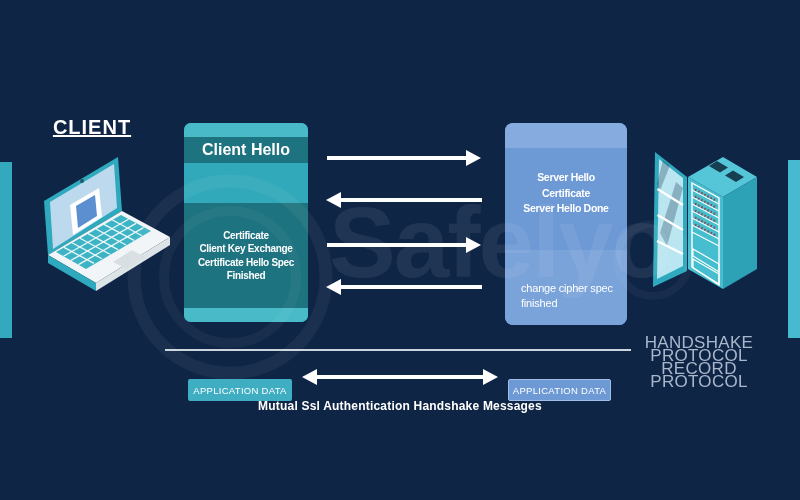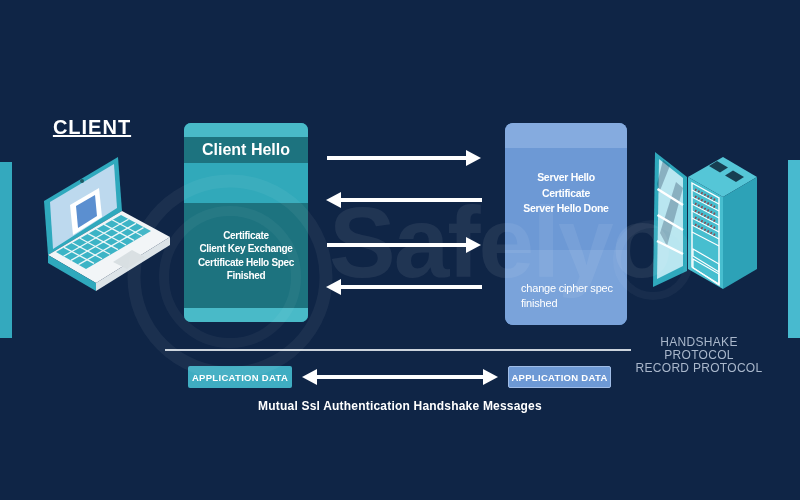--- a/index.html
+++ b/index.html
@@ -73,27 +73,27 @@
   .arrow.dir-left .shaft{left:12px;right:0;}
   .arrow.dir-left .head{left:0;border-right:15px solid #ffffff;}
   .arrow.dir-both .shaft{left:12px;right:12px;}
   .arrow.dir-both .head.h-left{left:0;border-right:15px solid #ffffff;}
   .arrow.dir-both .head.h-right{right:0;border-left:15px solid #ffffff;}
 
   
   .divider{position:absolute;left:165px;top:349px;width:466px;height:2px;background:#ccd4dd;}
   .protocol-labels{
     position:absolute;left:626px;top:336px;width:146px;text-align:center;
-    color:#a9b7cb;font-size:12px;line-height:13px;letter-spacing:0.3px;
+    color:#a9b7cb;font-size:17px;line-height:13px;letter-spacing:0.3px;
   }
 
   
   .appdata{
-    position:absolute;top:366px;height:22px;display:flex;align-items:center;justify-content:center;
-    color:#fff;font-size:9.5px;font-weight:bold;letter-spacing:0.3px;border-radius:2px;
+    position:absolute;top:379px;height:22px;display:flex;align-items:center;justify-content:center;
+    color:#fff;font-size:9.5px;font-weight:normal;letter-spacing:0.3px;border-radius:2px;
   }
   .appdata.client{left:188px;width:104px;background:#3fadc2;}
   .appdata.server{left:508px;width:103px;background:#6d99d5;border:1px solid #a0bde7;box-sizing:border-box;}
 
   
   .caption{
     position:absolute;left:160px;top:399px;width:480px;text-align:center;
     color:#ffffff;font-size:12px;font-weight:bold;letter-spacing:0.2px;
   }
 

